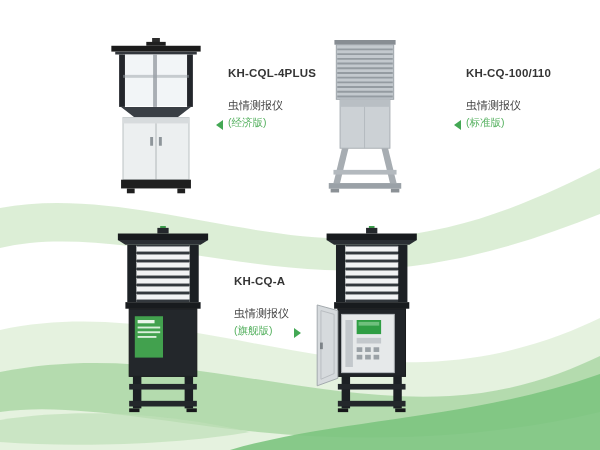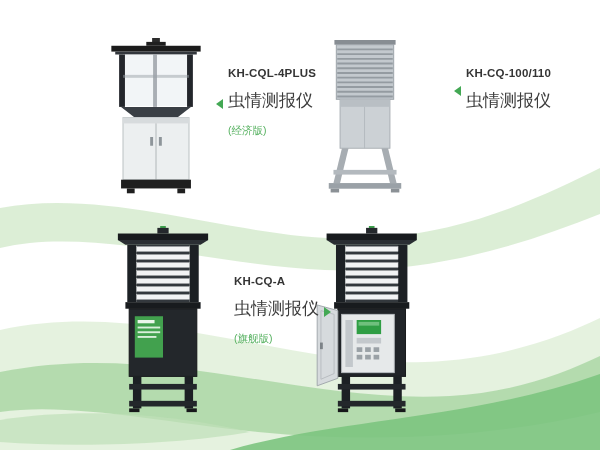--- a/index.html
+++ b/index.html
@@ -6,27 +6,27 @@
   html,body{width:600px;height:450px}
   body{font-family:"Liberation Sans",sans-serif;background:#ffffff}
   .canvas{position:relative;width:600px;height:450px;background:#ffffff;overflow:hidden}
   .bg{position:absolute;left:0;top:0;width:600px;height:450px}
   .device{position:absolute}
   .device svg{width:100%;height:100%;display:block}
   .d1{left:106px;top:38px;width:100px;height:165px}
   .d2{left:324px;top:40px;width:82px;height:160px}
   .d3{left:116px;top:226px;width:94px;height:188px}
   .d4{left:314px;top:226px;width:106px;height:188px}
-  .label{position:absolute;display:flex;gap:5px;align-items:center}
+  .label{position:absolute;display:flex;gap:5px;align-items:flex-end}
   .l1{left:216px;top:67px}
   .l2{left:454px;top:67px}
   .l3{left:234px;top:275px}
   .label .txt .model{font-weight:bold;font-size:11.5px;color:#343434;letter-spacing:.2px;white-space:nowrap}
-  .label .txt .name{font-size:17px;color:#3c3c3c;margin-top:10px}
-  .label .txt .edition{font-size:10.5px;color:#56b160;margin-top:12px}
+  .label .txt .name{font-size:11px;color:#3c3c3c;margin-top:19px}
+  .label .txt .edition{font-size:10.5px;color:#56b160;margin-top:3px}
   .tri{width:0;height:0;border-style:solid;display:inline-block;margin-top:2px;flex:0 0 auto}
   .tri-left{border-width:5px 7px 5px 0;border-color:transparent #43a854 transparent transparent}
   .tri-right{border-width:5px 0 5px 7px;border-color:transparent transparent transparent #43a854}
 </style>
 </head>
 <body>
 
 <div class="canvas">
 
   <svg class="bg" viewBox="0 0 600 450" xmlns="http://www.w3.org/2000/svg">
@@ -180,20 +180,21 @@
       <div class="name">虫情测报仪</div>
       <div class="edition">(经济版)</div>
     </div>
   </div>
 
   <div class="label l2">
     <span class="tri tri-left"></span>
     <div class="txt">
       <div class="model">KH-CQ-100/110</div>
       <div class="name">虫情测报仪</div>
+      <div class="edition">(标准版)</div>
     </div>
   </div>
 
   <div class="label l3">
     <div class="txt">
       <div class="model">KH-CQ-A</div>
       <div class="name">虫情测报仪</div>
       <div class="edition">(旗舰版)</div>
     </div>
     <span class="tri tri-right"></span>

